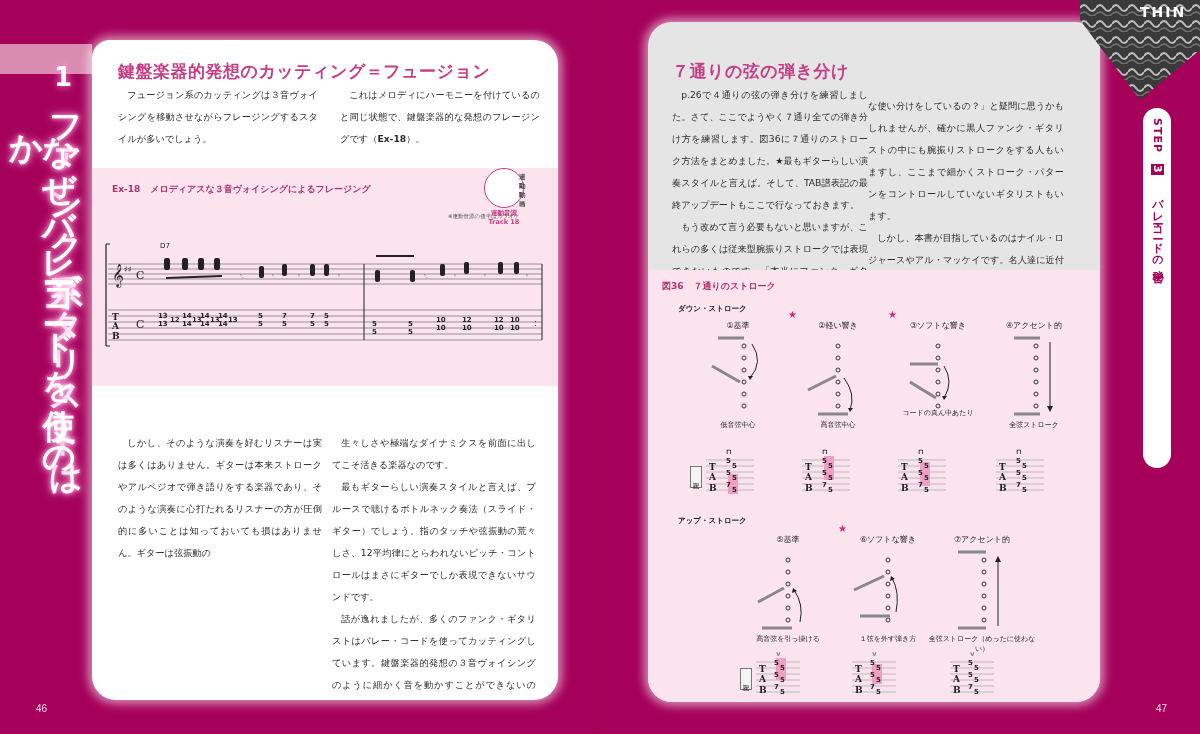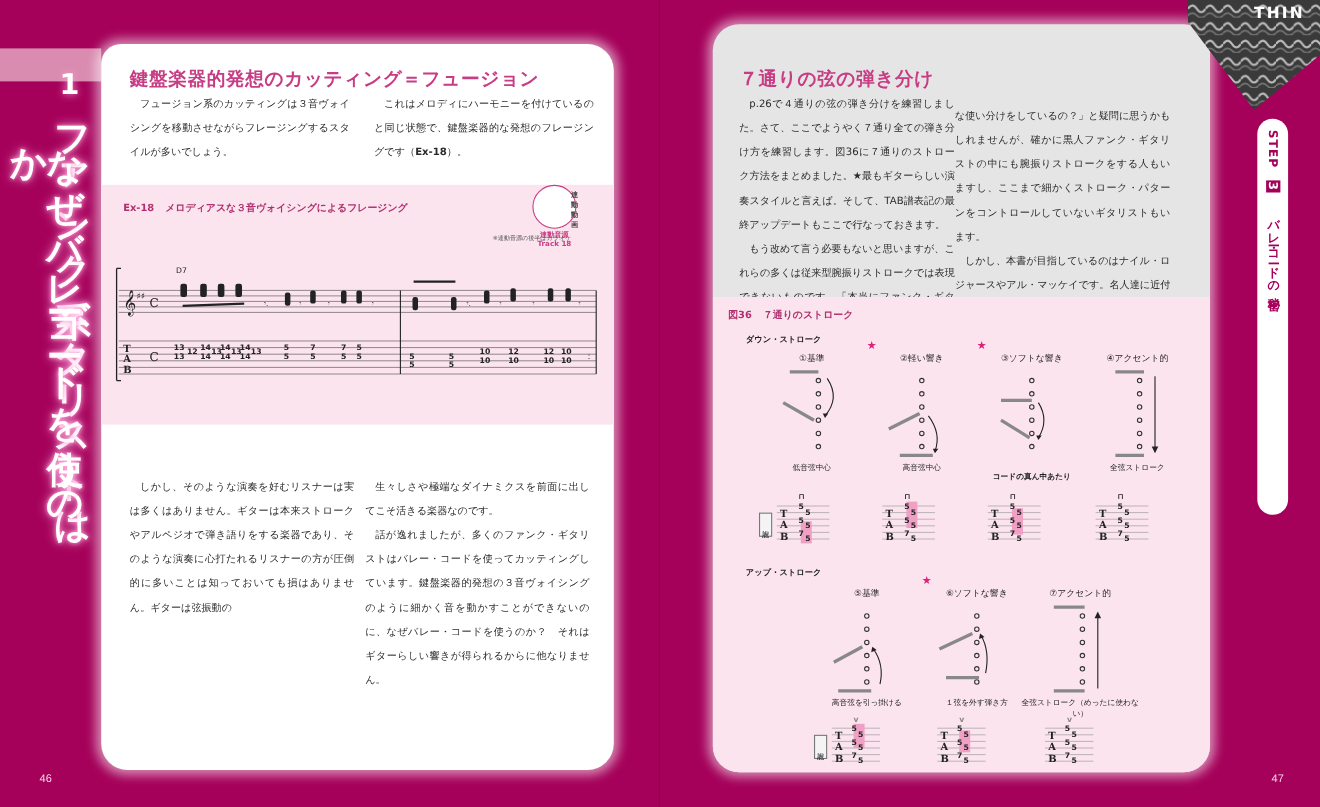--- a/index.html
+++ b/index.html
@@ -173,20 +173,21 @@
       </g>
       <text x="432" y="92" font-size="8" fill="#222">:</text>
     </svg>
   </div>
 
   <div class="body-text" style="left:26px; top:392px; width:204px;">
     <p>しかし、そのような演奏を好むリスナーは実は多くはありません。ギターは本来ストロークやアルペジオで弾き語りをする楽器であり、そのような演奏に心打たれるリスナーの方が圧倒的に多いことは知っておいても損はありません。ギターは弦振動の</p>
   </div>
   <div class="body-text" style="left:240px; top:392px; width:204px;">
     <p>生々しさや極端なダイナミクスを前面に出してこそ活きる楽器なのです。</p>
+    <p>最もギターらしい演奏スタイルと言えば、ブルースで聴けるボトルネック奏法（スライド・ギター）でしょう。指のタッチや弦振動の荒々しさ、12平均律にとらわれないピッチ・コントロールはまさにギターでしか表現できないサウンドです。</p>
     <p>話が逸れましたが、多くのファンク・ギタリストはバレー・コードを使ってカッティングしています。鍵盤楽器的発想の３音ヴォイシングのように細かく音を動かすことができないのに、なぜバレー・コードを使うのか？　それはギターらしい響きが得られるからに他なりません。</p>
   </div>
 </div>
 
 <div class="page-num" style="left:36px;">46</div>
 
 <div class="panel panel-right">
   <div class="sec-title" style="left:24px; top:38px;">７通りの弦の弾き分け</div>
   <div class="body-text" style="left:24px; top:62px; width:196px;">
     <p>p.26で４通りの弦の弾き分けを練習しました。さて、ここでようやく７通り全ての弾き分け方を練習します。図36に７通りのストローク方法をまとめました。★最もギターらしい演奏スタイルと言えば。そして、TAB譜表記の最終アップデートもここで行なっておきます。</p>
@@ -253,21 +254,21 @@
             <circle cx="50" cy="38" r="2"></circle>
             <circle cx="50" cy="50" r="2"></circle>
             <circle cx="50" cy="62" r="2"></circle>
             <circle cx="50" cy="74" r="2"></circle>
           </g>
         <line x1="22" y1="32" x2="50" y2="32" stroke="#888" stroke-width="3"></line>
         <line x1="22" y1="50" x2="48" y2="66" stroke="#888" stroke-width="3"></line>
         <path d="M56 34 Q66 50 56 66" stroke="#222" fill="none" stroke-width="1"></path>
           <path d="M54 64 L56 68 L59 64" fill="#222"></path>
       </svg>
-      <div class="stroke-caption" style="top:108px;font-weight:bold;">コードの真ん中あたり</div>
+      <div class="stroke-caption" style="top:88px;">コードの真ん中あたり</div>
     </div>
 
     <div class="stroke-item" style="left:336px; top:50px;">
       <div class="stroke-name">④アクセント的</div>
       <svg width="100" height="100" style="position:absolute;top:12px;left:0">
         <line x1="30" y1="6" x2="56" y2="6" stroke="#888" stroke-width="3"></line>
         <g fill="none" stroke="#333" stroke-width="1">
             <circle cx="52" cy="14" r="2"></circle>
             <circle cx="52" cy="26" r="2"></circle>
             <circle cx="52" cy="38" r="2"></circle>

